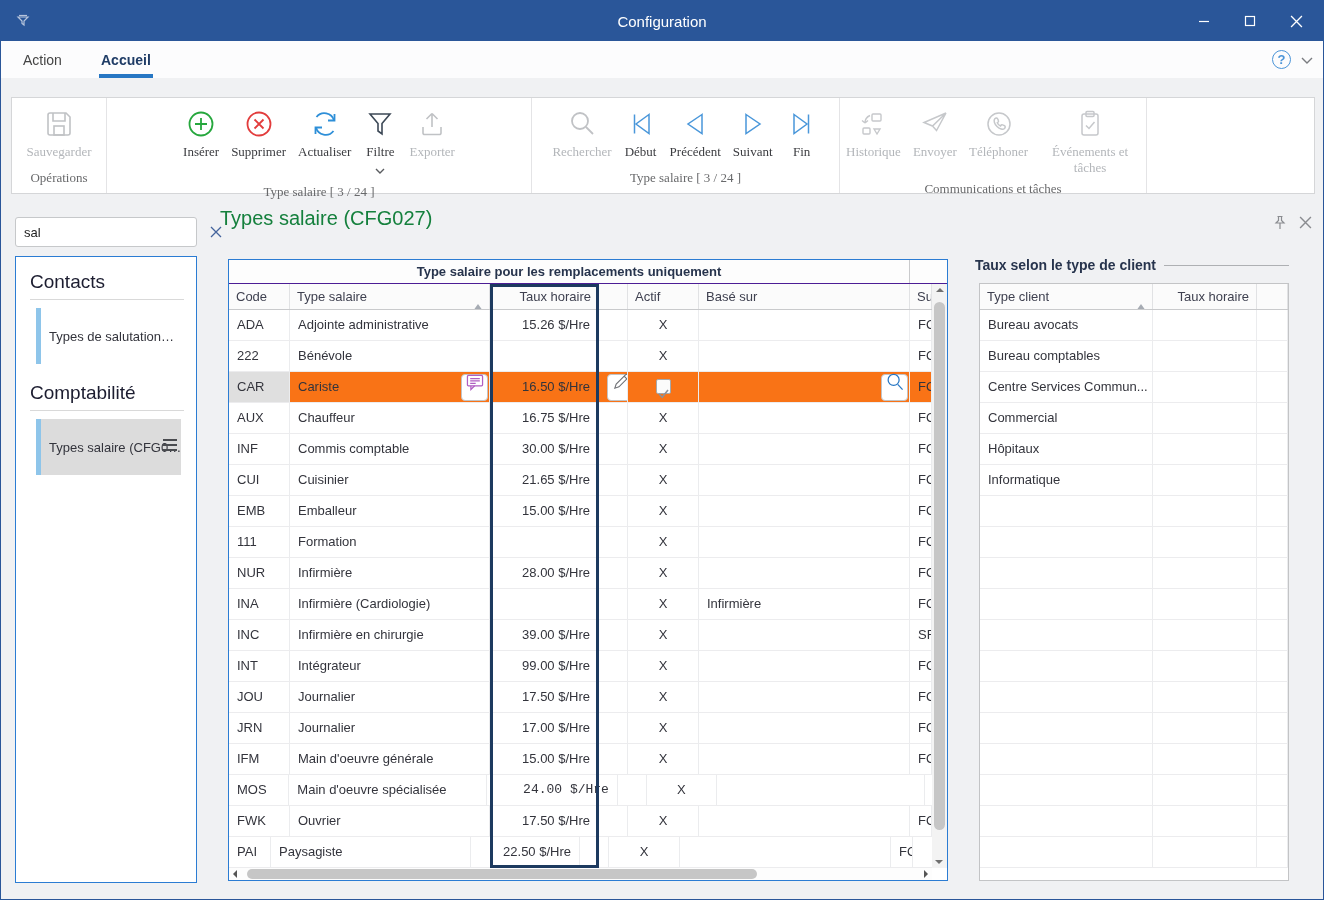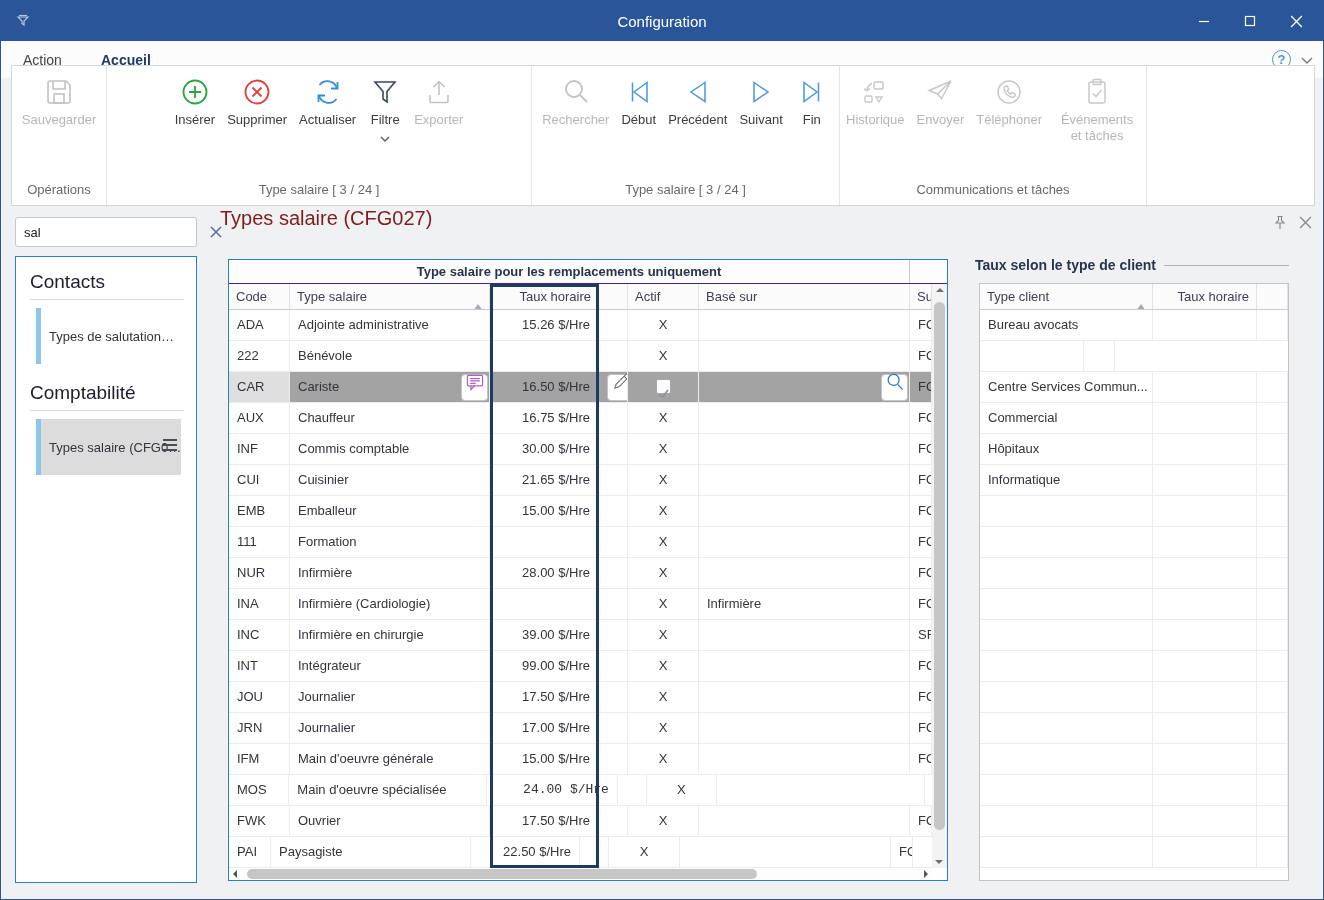--- a/index.html
+++ b/index.html
@@ -16,21 +16,21 @@
   
   .tabrow { position:absolute; left:0; top:40px; width:100%; height:37px; background:#fcfcfd; }
   .tab { position:absolute; top:0; height:37px; display:flex; align-items:center; font-size:14px; color:#444; padding:4px 6px; }
   .tab.t0 { left:16px; }
   .tab.t1 { left:94px; color:#1f3c66; font-weight:bold; }
   .tab.t1::after { content:""; position:absolute; left:4px; right:4px; bottom:0; height:4px; background:#2777c4; }
   .helpicons { position:absolute; right:10px; top:0; height:37px; display:flex; align-items:center; gap:10px; }
   .qmark { width:19px; height:19px; border:1.5px solid #4a94d8; color:#4a94d8; border-radius:50%; font-size:13px; font-weight:bold; display:flex; align-items:center; justify-content:center; }
 
   
-  .ribbon { position:absolute; left:10px; top:64px; width:1304px; height:141px; background:#fff; border:1px solid #d5d6d8; display:flex; }
+  .ribbon { position:absolute; left:10px; top:96px; width:1304px; height:97px; background:#fff; border:1px solid #d5d6d8; display:flex;font-family:Liberation Serif, serif; }
   .rgroup { height:100%; border-right:1px solid #e4e4e6; display:flex; flex-direction:column; flex:0 0 auto; }
   .rbtns { flex:1; display:flex; align-items:flex-start; justify-content:center; padding-top:7px; }
   .rcaption { height:26px; text-align:center; font-size:13px; color:#68696b; line-height:22px; white-space:nowrap; }
   .rbtn { display:flex; flex-direction:column; align-items:center; padding:2px 5px; margin:0 1px; border-radius:3px; }
   .rbtn .ricon { width:34px; height:34px; display:flex; align-items:center; justify-content:center; }
   .rbtn .rlbl { font-size:13px; color:#3b3c40; text-align:center; line-height:16px; margin-top:3px; white-space:nowrap; }
   .rbtn.wrap .rlbl { white-space:normal; max-width:108px; }
   .rbtn.disabled .rlbl { color:#b3b6ba; }
   .rchev { margin-top:1px; }
 
@@ -43,34 +43,34 @@
   .ssec .stitle { font-size:19px; color:#1c1d30; }
   .ssec hr { border:none; border-top:1px solid #d9d9d9; margin:6px 0 0 0; }
   .sitem { position:relative; margin:8px 0 4px 6px; height:56px; display:flex; align-items:center; }
   .sitem .inner { display:flex; align-items:center; height:100%; flex:1; margin-right:28px; }
   .sitem.selected .inner { background:#dcdcdc; }
   .sbar { width:5px; height:100%; background:#8ec5ea; flex:0 0 auto; }
   .slbl { font-size:13px; color:#33343c; padding-left:8px; white-space:nowrap; overflow:hidden; }
   .sburger { position:absolute; right:6px; top:50%; transform:translateY(-50%); }
 
   
-  .doctitle { position:absolute; left:219px; top:206px; font-size:20px; color:#7f1d1d; }
+  .doctitle { position:absolute; left:219px; top:206px; font-size:20px; color:#15803d; }
   .docicons { position:absolute; left:1272px; top:214px; display:flex; gap:12px; }
 
   
   .grid { position:absolute; left:227px; top:258px; width:720px; height:622px; background:#fff; border:1px solid #2b7cd3; }
   .bandrow { display:flex; height:24px; border-bottom:1px solid #4c1d95; background:#fdfdfd; }
   .band-main { width:681px; text-align:center; font-size:13px; font-weight:bold; color:#27344d; line-height:23px; border-right:1px solid #c9cacc; overflow:hidden; }
   .band-he { flex:1; font-size:15px; font-weight:bold; color:#4d7c0f; line-height:23px; padding-left:4px; overflow:hidden;margin-top:37px; }
   .hdrrow { display:flex; height:26px; border-bottom:1px solid #c9cacc; background:#fbfbfb; }
   .hcell { font-size:13px; color:#3f4150; line-height:25px; padding:0 7px; border-right:1px solid #e1e2e4; position:relative; overflow:hidden; white-space:nowrap; }
   .hcell.right { text-align:right; }
   .sorticon { position:absolute; right:6px; top:10px; }
   .gridrow { display:flex; height:31px; border-bottom:1px solid #ececee; background:#fff; }
-  .gridrow.focused { background:#a3a3a3; }
+  .gridrow.focused { background:#f97316; }
   .gcell { font-size:13px; color:#33343c; line-height:30px; padding:0 8px; border-right:1px solid #ebecee; overflow:hidden; white-space:nowrap; position:relative; }
   .gcell.center { text-align:center; }
   .gcell.right { text-align:right; }
   .gridrow.focused .c-code { background:#dfdfdf; }
   .rowbtn { position:absolute; top:2px; width:27px; height:27px; background:#fff; border:1px solid #c2c3c5; border-radius:4px; display:flex; align-items:center; justify-content:center; }
   .rowbtn.atright { right:1px; }
   .cbx { display:inline-block; width:15px; height:15px; border:1px solid #a6a8ab; background:#fbfbfb; border-radius:2px; margin-top:7px; position:relative; }
   .navy-overlay { position:absolute; left:261px; top:24px; width:109px; height:584px; border:3px solid #1d3a5f; pointer-events:none; z-index:5; }
 
   
@@ -571,20 +571,21 @@
         <div class="hcell right" style="width: 104px;">Taux horaire</div>
         <div class="hcell" style="width: 31px;"></div>
       </div>
     <div id="clientrows">
         <div class="gridrow">
           <div class="gcell" style="width: 173px;">Bureau avocats</div>
           <div class="gcell right" style="width: 104px;"></div>
           <div class="gcell" style="width: 31px;"></div>
         </div>
         <div class="gridrow">
+          <div class="gcell" style="width: 173px;">Bureau comptables</div>
           <div class="gcell right" style="width: 104px;"></div>
           <div class="gcell" style="width: 31px;"></div>
         </div>
         <div class="gridrow">
           <div class="gcell" style="width: 173px;">Centre Services Commun...</div>
           <div class="gcell right" style="width: 104px;"></div>
           <div class="gcell" style="width: 31px;"></div>
         </div>
         <div class="gridrow">
           <div class="gcell" style="width: 173px;">Commercial</div>

